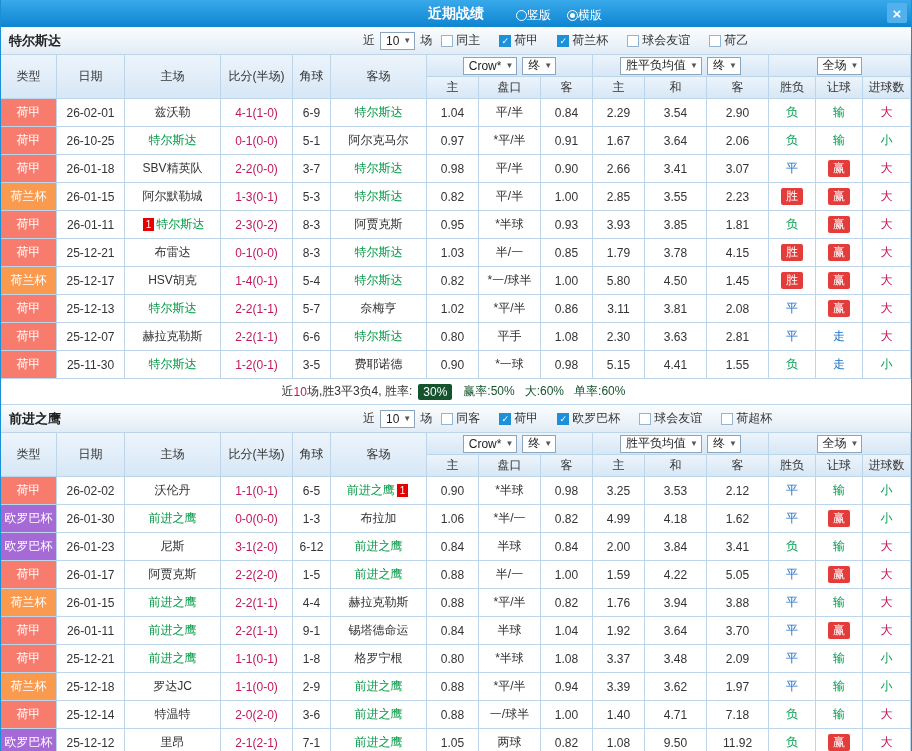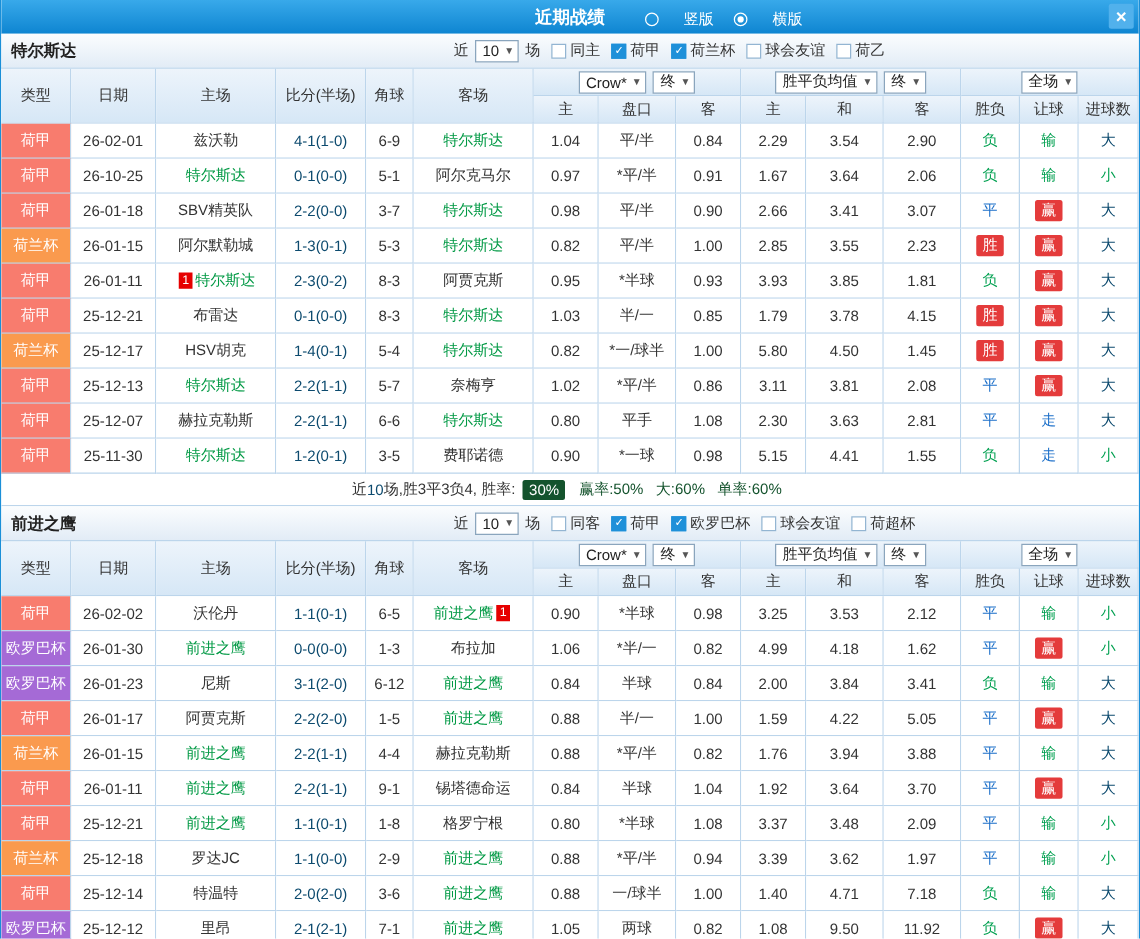--- a/index.html
+++ b/index.html
@@ -6,35 +6,35 @@
   body{width:912px;height:751px;overflow:hidden;background:#fff;
        font-family:"Liberation Sans","DejaVu Sans",sans-serif;}
   .wrapper{width:912px;height:751px;overflow:hidden;
        border-left:1px solid #1a8fd8;border-right:1px solid #1a8fd8;}
   
   .topbar{height:27px;background:linear-gradient(#38a9ea,#0e85d1);position:relative;}
   .tb-title{position:absolute;left:50%;transform:translateX(-50%);top:5px;
        color:#fff;font-weight:bold;font-size:14px;}
   .radios{position:absolute;left:calc(50% + 60px);top:7px;display:flex;gap:16px;
        align-items:center;color:#fff;font-size:12px;}
-  .radio-item{display:flex;align-items:center;gap:20px;cursor:pointer;}
+  .radio-item{display:flex;align-items:center;gap:0;cursor:pointer;}
   .radio{width:11px;height:11px;border:1px solid #fff;border-radius:50%;
        display:inline-block;position:relative;background:transparent;}
   .radio.selected::after{content:"";position:absolute;left:2px;top:2px;width:5px;height:5px;
        background:#fff;border-radius:50%;}
   .close-btn{position:absolute;right:4px;top:3px;width:20px;height:20px;background:#51b1ec;
        color:#fff;font-size:15px;font-weight:bold;display:flex;align-items:center;
        justify-content:center;border-radius:2px;cursor:pointer;}
   
   .section-bar{height:28px;background:linear-gradient(#fbfdfe,#e2ecf6);
        border-bottom:1px solid #bcd5eb;position:relative;display:flex;align-items:center;}
   .team-title{margin-left:8px;font-weight:bold;font-size:13px;color:#222;}
   .filters{position:absolute;left:362px;display:flex;align-items:center;gap:5px;
        font-size:12px;color:#333;}
-  .checks{display:flex;align-items:center;gap:9px;margin-left:4px;}
+  .checks{display:flex;align-items:center;gap:19px;margin-left:4px;}
   .check-item{display:flex;align-items:center;gap:3px;cursor:pointer;}
   .checkbox{width:12px;height:12px;border:1px solid #93b5d2;background:#fff;display:flex;
        align-items:center;justify-content:center;font-size:9px;color:#fff;}
   .checkbox.checked{background:#1e90d9;border-color:#1e90d9;}
   
   .sel{display:inline-flex;align-items:center;gap:4px;border:1px solid #8aa5bd;background:#fff;
        padding:1px 3px 1px 5px;font-size:12px;color:#222;height:18px;cursor:pointer;white-space:nowrap;}
   .arr{font-size:8px;color:#555;}
   
   .grid{display:grid;
@@ -44,21 +44,21 @@
        align-items:center;justify-content:center;font-size:12px;color:#333;
        overflow:hidden;white-space:nowrap;}
   .hcell{background:linear-gradient(#edf4fb,#d6e7f6);}
   .hcell.span2{grid-row:span 2;}
   .hcell.group{grid-column:span 3;gap:5px;}
   .cell{background:#fff;}
   .cell.type{color:#fff;}
   .lg-red{background:#f87c6e;}
   .lg-orange{background:#fa9a4e;}
   .lg-purple{background:#a56ad6;}
-  .txt-red{color:#0c4a6e;}
+  .txt-red{color:#be185d;}
   .txt-green{color:#00a050;}
   .txt-blue{color:#1c6fc9;}
   .focus{color:#009944;}
   .badge-win{background:#e43b3b;color:#fff;padding:1px 5px;border-radius:2px;
        font-size:12px;line-height:15px;}
   .redcard{background:#e60000;color:#fff;font-size:10px;line-height:13px;padding:0 3px;margin:0 2px;}
   
   .summary{height:26px;border-bottom:1px solid #bcd5eb;display:flex;align-items:center;
        justify-content:center;font-size:12px;color:#333;background:#fff;}
   .rate-badge{background:#14532d;color:#fff;padding:1px 5px;border-radius:2px;margin:0 6px;}

